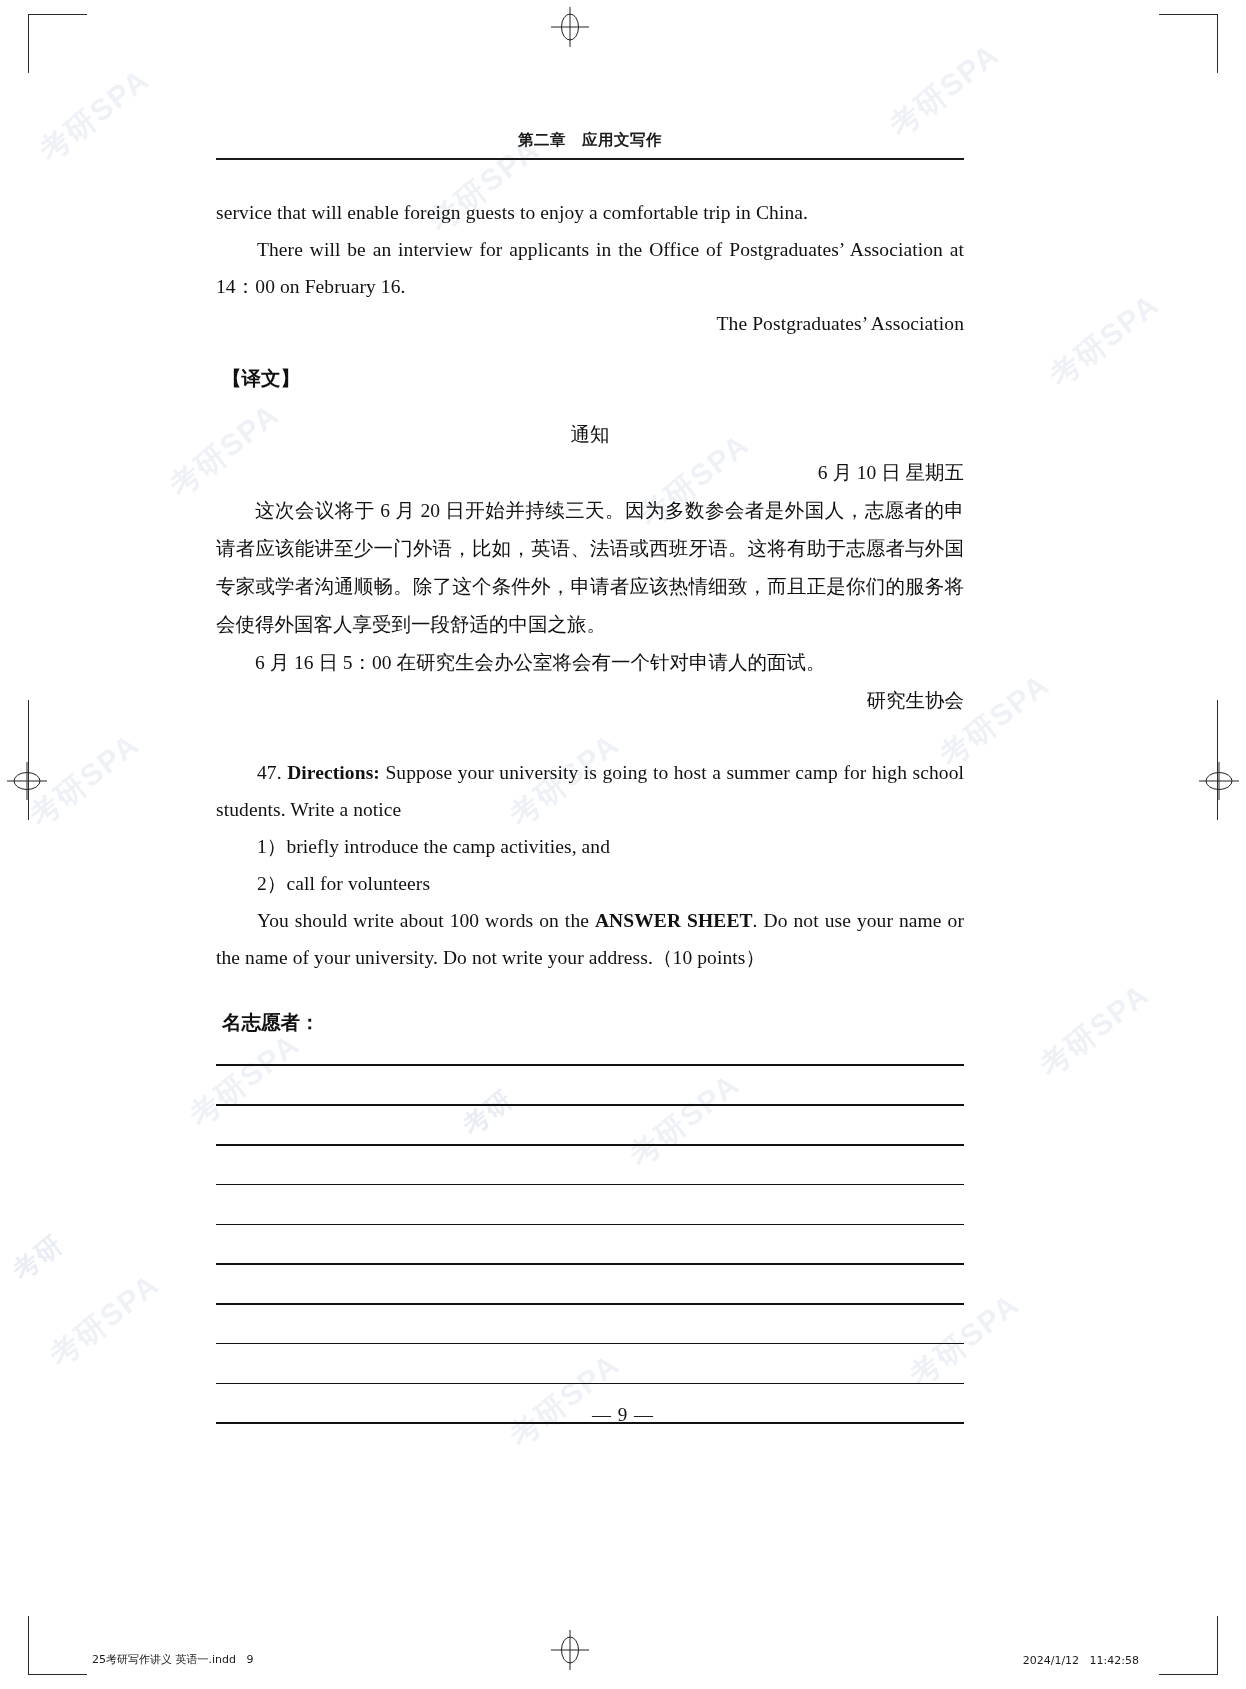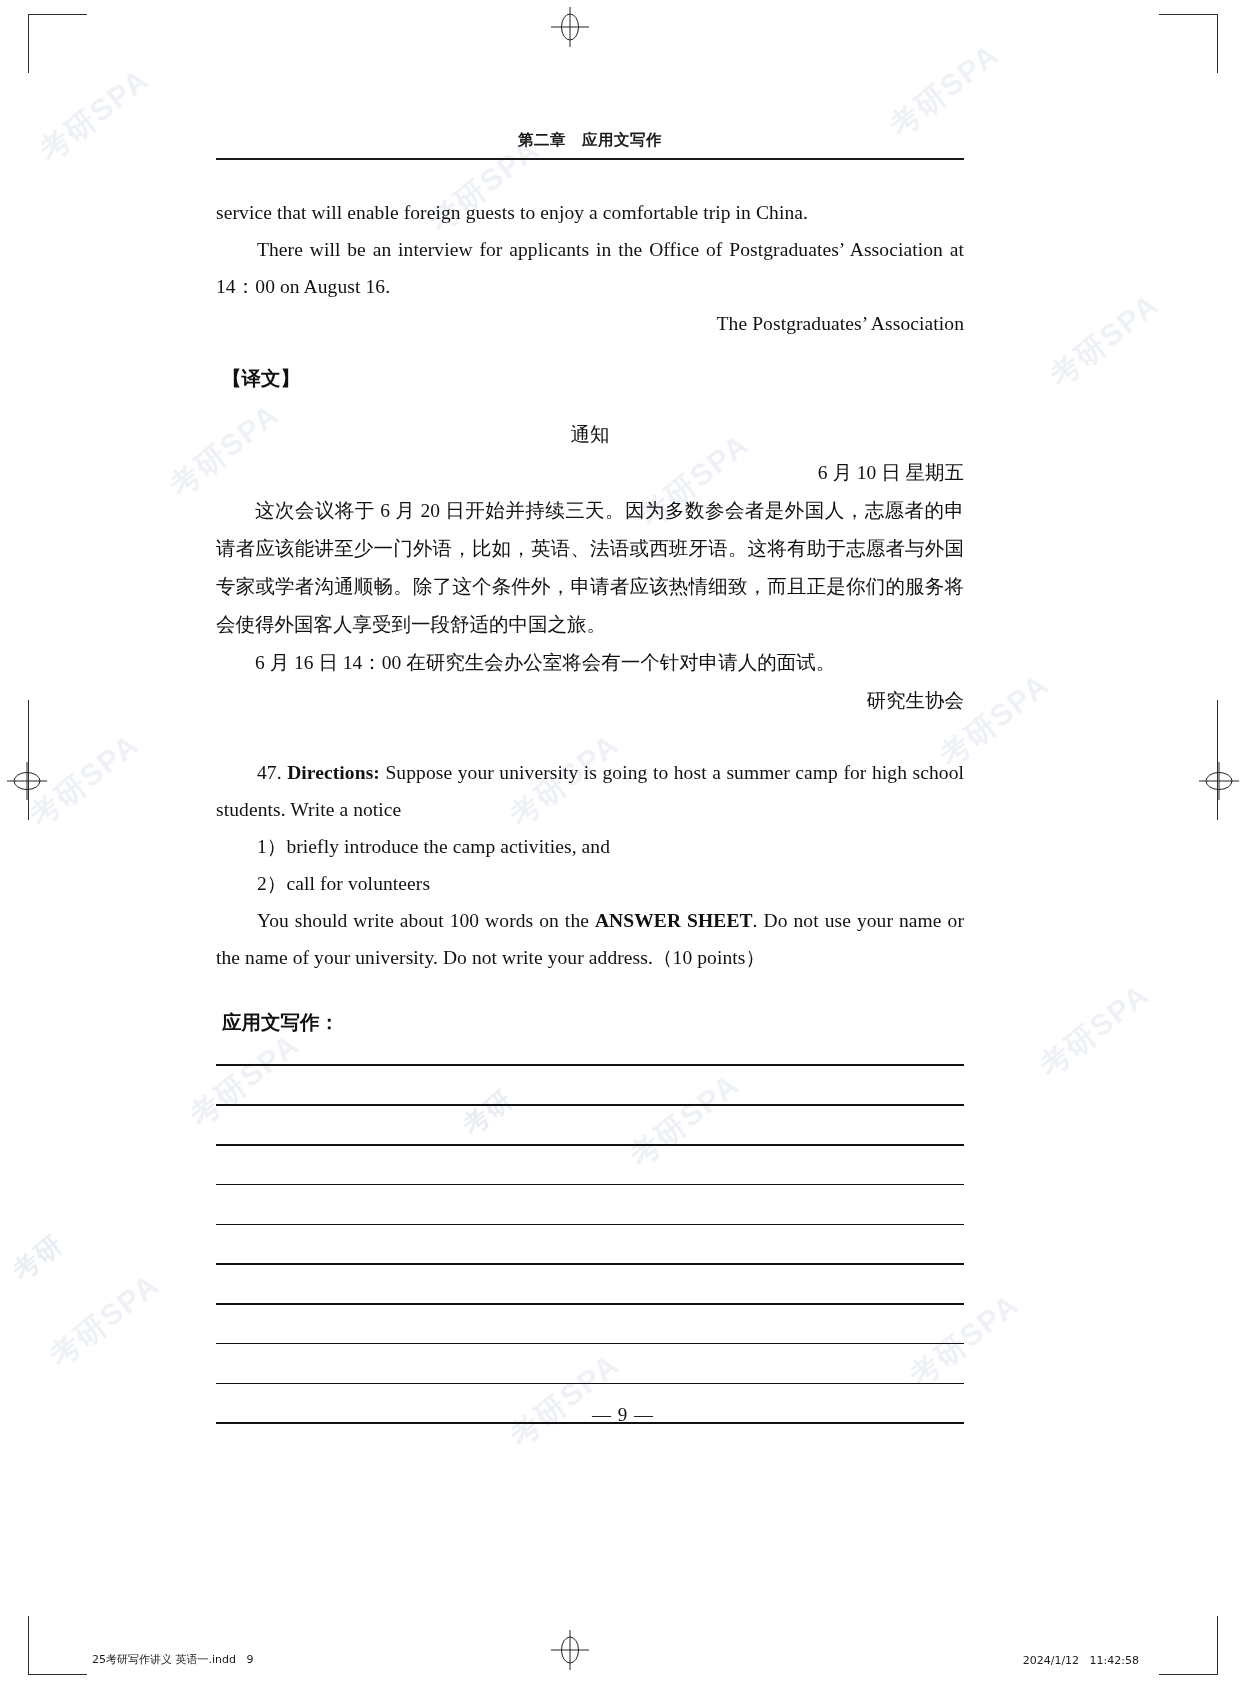--- a/index.html
+++ b/index.html
@@ -215,45 +215,45 @@
   <div class="wm" style="left: 900px; top: 1320px;">考研SPA</div>
   <div class="wm badge" style="left:  10px; top: 1240px;">考研</div>
   <div class="wm badge" style="left: 460px; top: 1095px;">考研</div>
 
   <div class="content">
 
     <div class="running-head">第二章　应用文写作</div>
     <div class="head-rule"></div>
 
     <p class="en">service that will  enable foreign guests to enjoy a comfortable trip in China.</p>
-    <p class="en indent">There will be an interview for applicants in the Office of Postgraduates’ Association at 14：00 on August 16.</p>
+    <p class="en indent">There will be an interview for applicants in the Office of Postgraduates’ Association at 14：00 on February 16.</p>
     <p class="en right">The Postgraduates’ Association</p>
 
     <div class="gap-sm"></div>
     <p class="section-label">【译文】</p>
 
     <div class="gap-sm"></div>
     <p class="zh center">通知</p>
     <p class="zh right">6 月 10 日 星期五</p>
     <p class="zh indent">这次会议将于 6 月 20 日开始并持续三天。因为多数参会者是外国人，志愿者的申请者应该能讲至少一门外语，比如，英语、法语或西班牙语。这将有助于志愿者与外国专家或学者沟通顺畅。除了这个条件外，申请者应该热情细致，而且正是你们的服务将会使得外国客人享受到一段舒适的中国之旅。</p>
-    <p class="zh indent">6 月 16 日 14：00 在研究生会办公室将会有一个针对申请人的面试。</p>
+    <p class="zh indent">6 月 16 日 5：00 在研究生会办公室将会有一个针对申请人的面试。</p>
     <p class="zh right">研究生协会</p>
 
     <div class="gap-md"></div>
 
     <div class="gap-sm"></div>
     <p class="en indent"><span>47.</span> <b class="strong">Directions:</b><span> Suppose your university is going to host a summer camp for high school students. Write a notice</span></p>
 
     <p class="en indent">1）briefly introduce the camp activities, and</p>
     <p class="en indent">2）call for volunteers</p>
 
     <p class="en indent"><span>You should write about 100 words on the </span><b class="strong">ANSWER SHEET</b><span>. Do not use your name or the name of your university. Do not write your address.（10 points）</span></p>
 
     <div class="gap-md"></div>
-    <p class="section-label">应用文写作：</p>
+    <p class="section-label">名志愿者：</p>
 
     <div class="lines">
       <div class="rule-line"></div>
       <div class="rule-line"></div>
       <div class="rule-line"></div>
       <div class="rule-line"></div>
       <div class="rule-line"></div>
       <div class="rule-line"></div>
       <div class="rule-line"></div>
       <div class="rule-line"></div>

